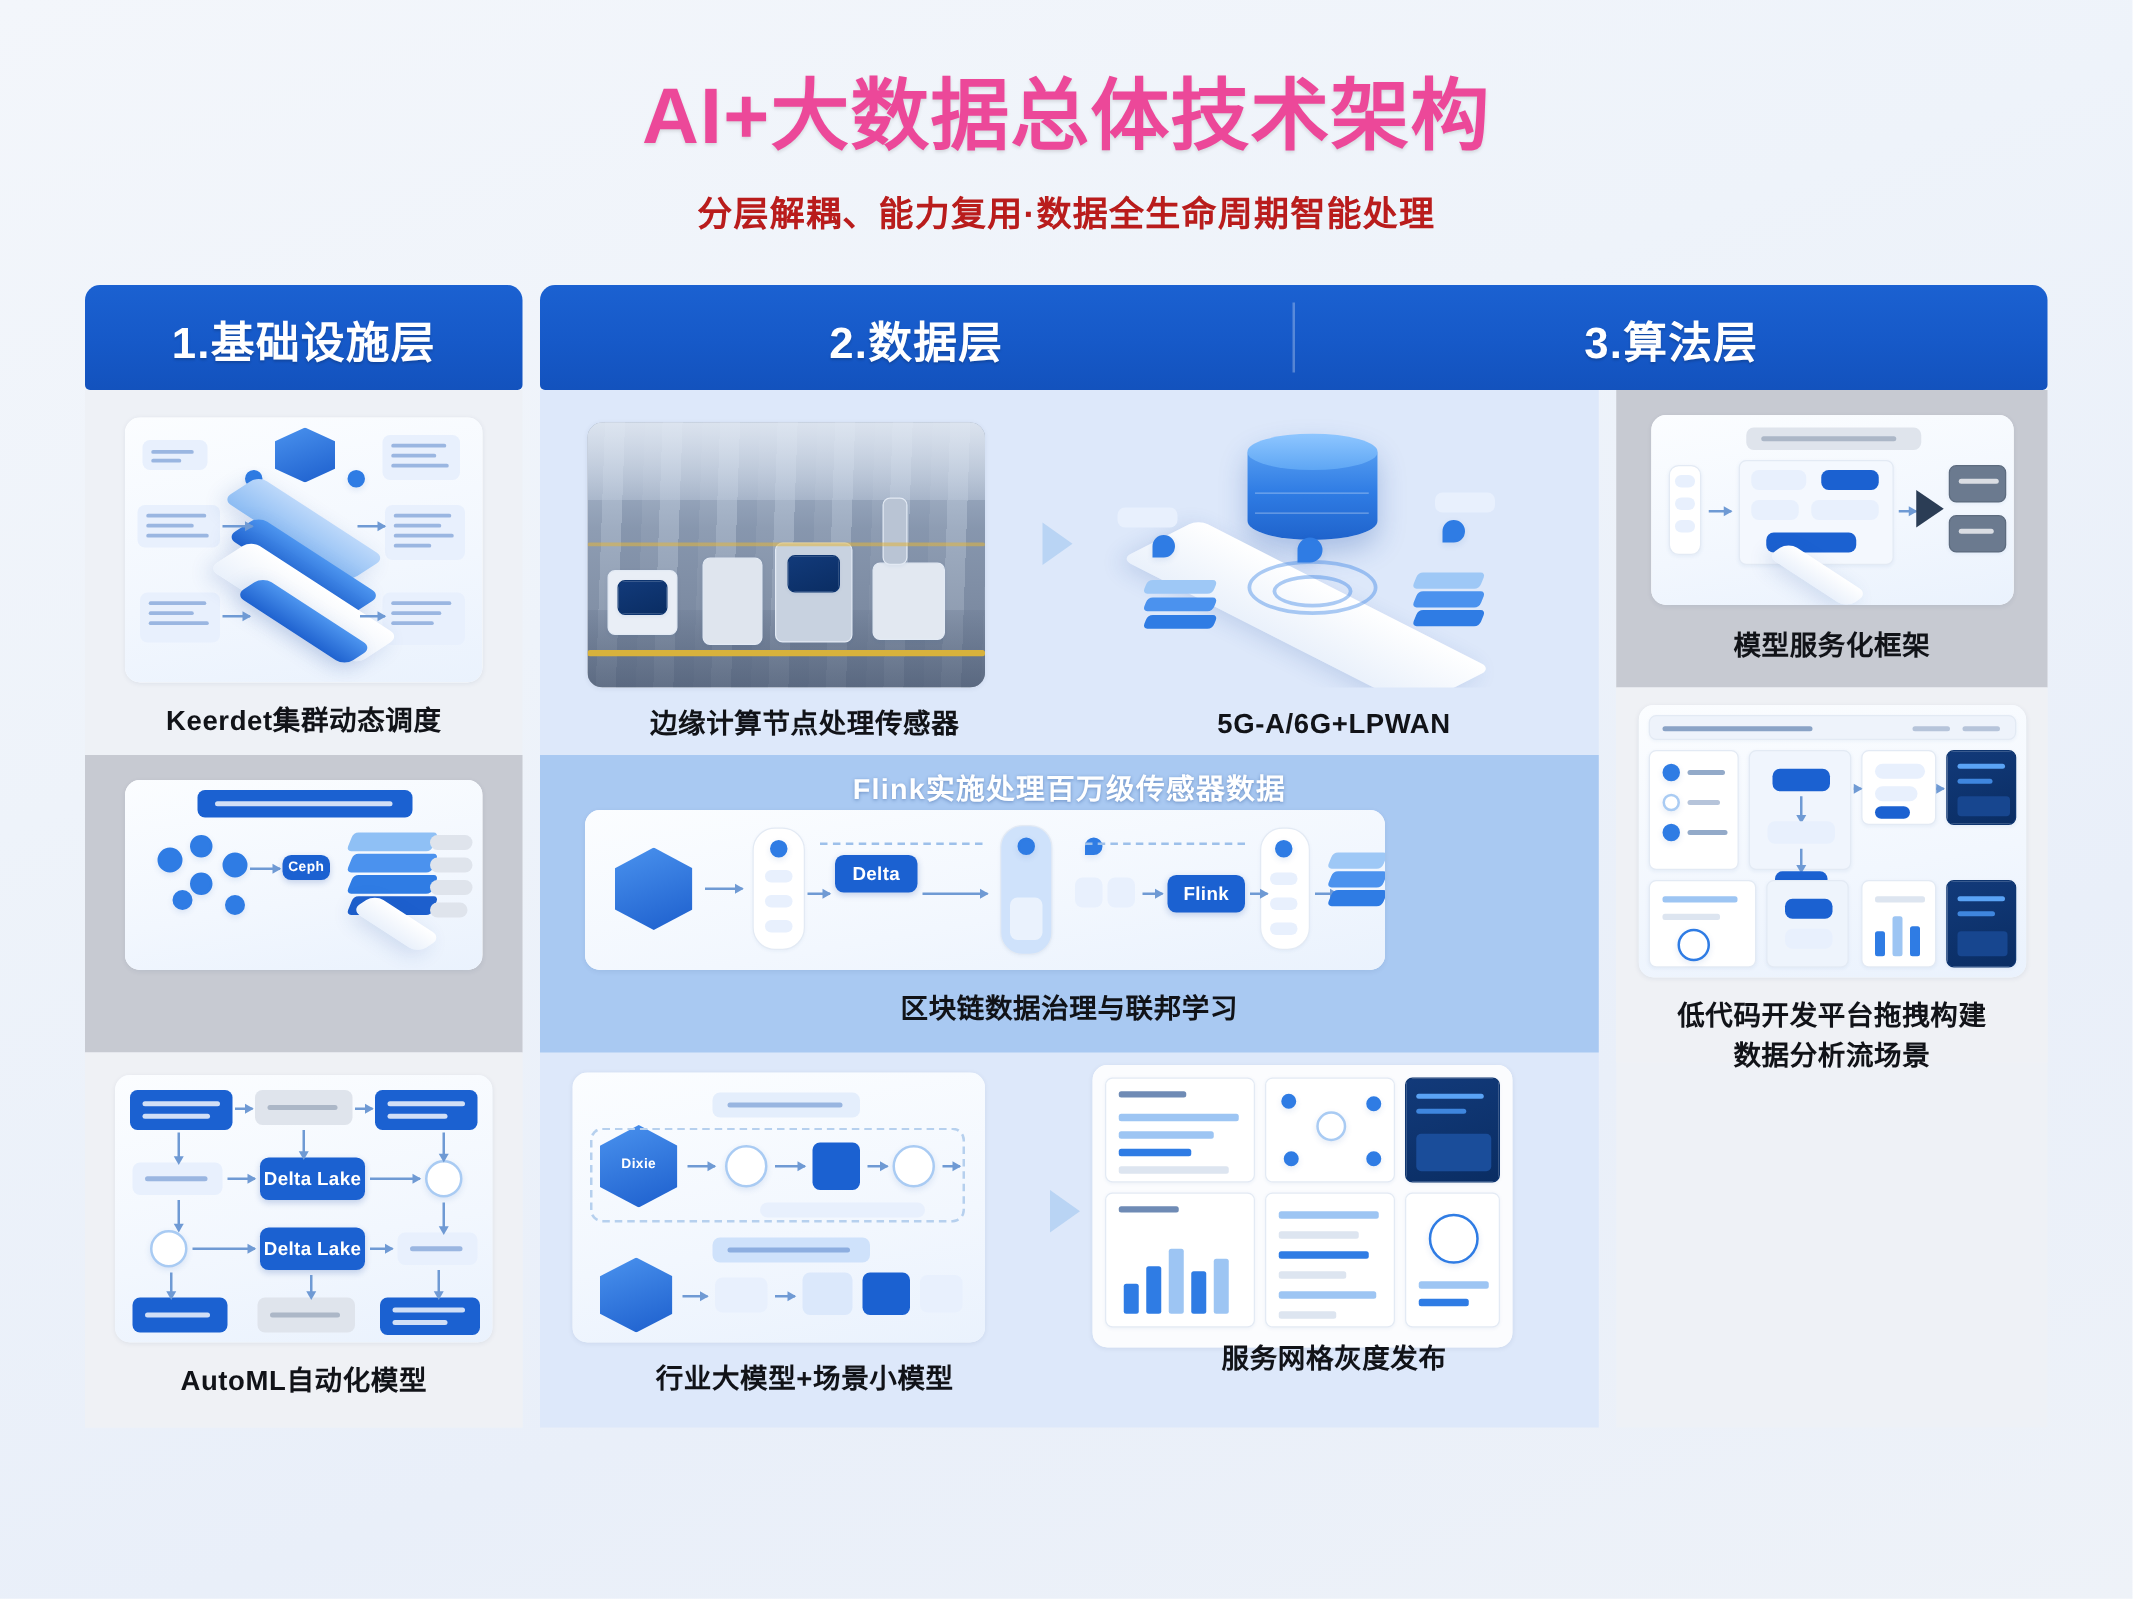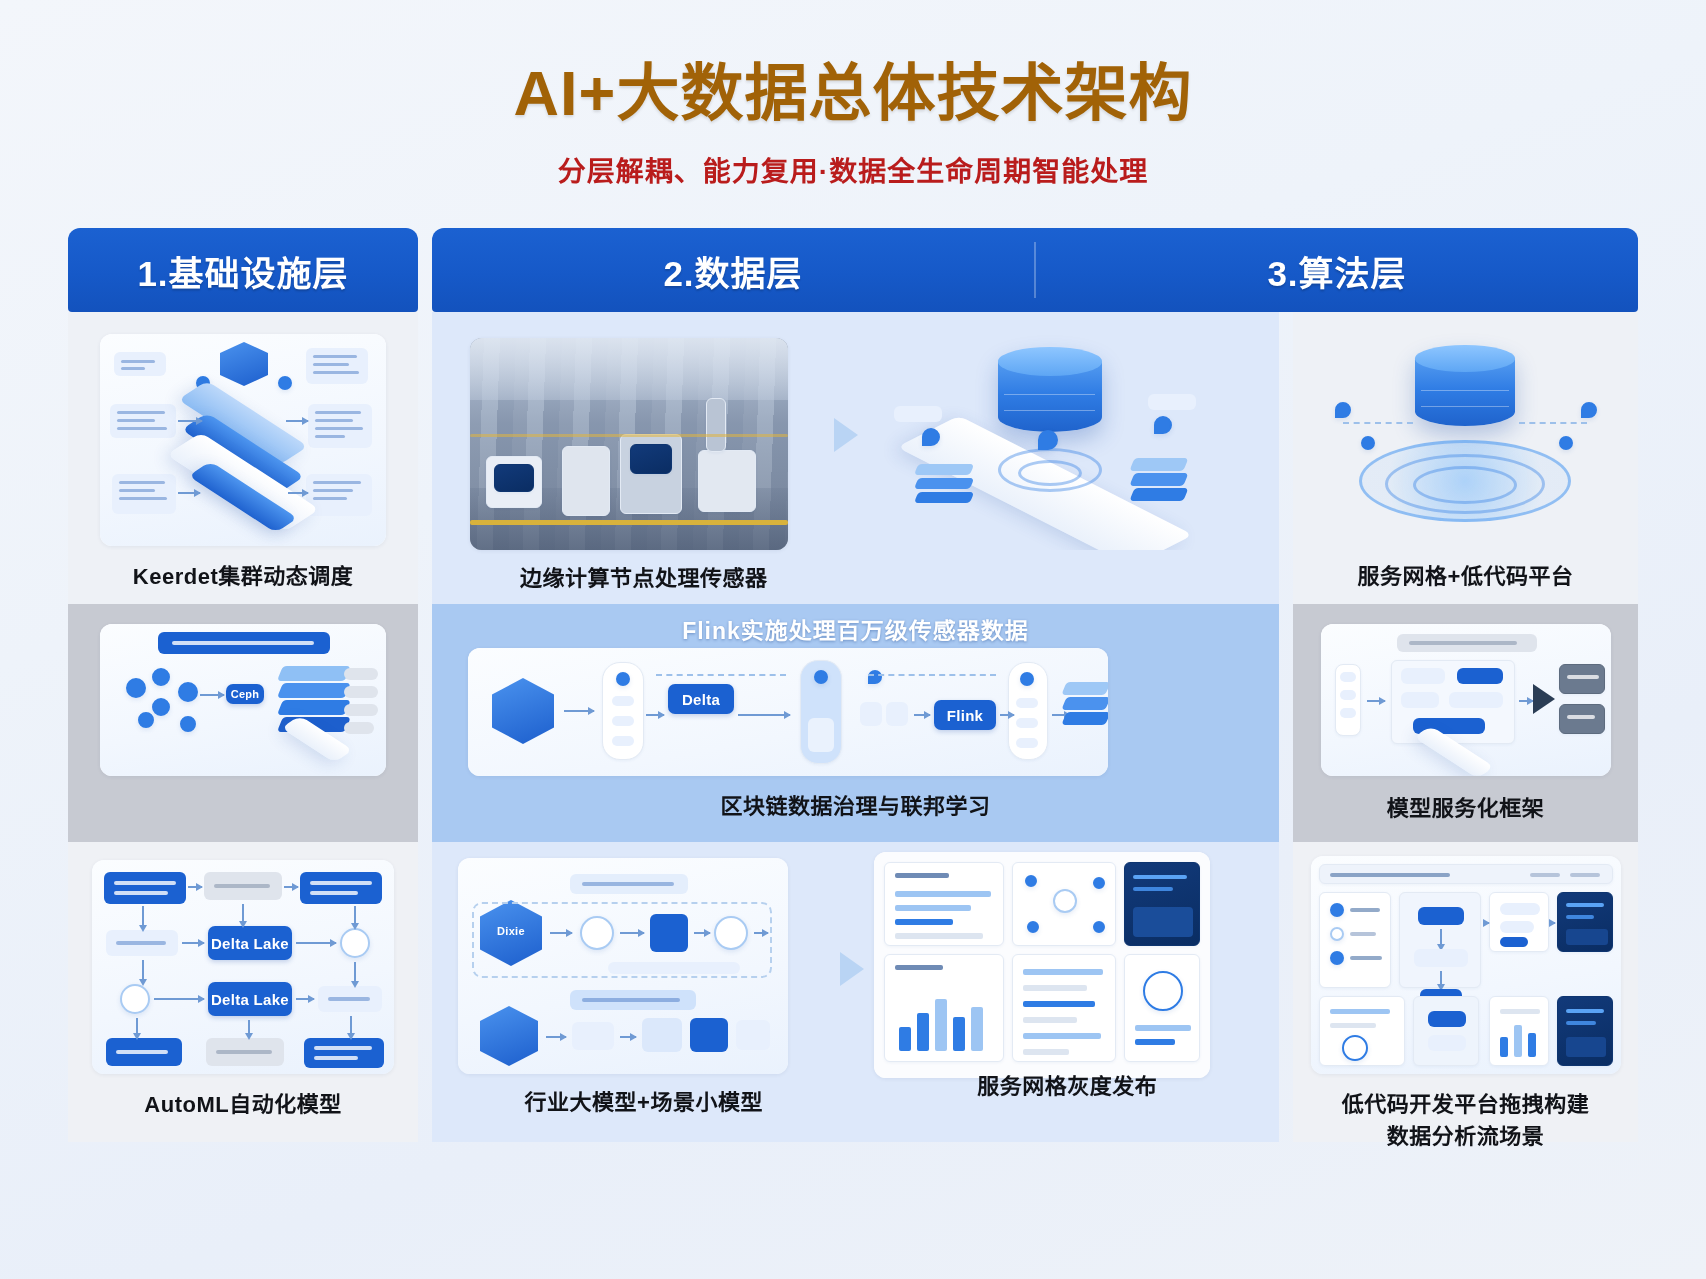--- a/index.html
+++ b/index.html
@@ -23,21 +23,21 @@
   }
 
   
   .header {
     text-align: center;
     padding-top: 58px;
   }
   .main-title {
     font-size: 63px;
     font-weight: 900;
-    color: #a16207;
+    color: #ec4899;
     letter-spacing: 1px;
     line-height: 1.12;
     text-shadow: 0 2px 3px rgba(0,0,0,0.12);
   }
   .sub-title {
     margin-top: 20px;
     font-size: 28px;
     font-weight: 700;
     color: #b91c1c;
     letter-spacing: 1px;
@@ -561,20 +561,21 @@
                   <i style="top:15px;background:#4b92ee;"></i>
                   <i style="top:30px;background:#2f7ce4;"></i>
                 </div>
                 <div class="node blue" style="left:42px; top:96px; width:18px; height:18px; border-radius:50% 50% 50% 0;"></div>
                 <div class="node blue" style="left:274px; top:84px; width:18px; height:18px; border-radius:50% 50% 50% 0;"></div>
                 <div class="node blue" style="left:158px; top:98px; width:20px; height:20px; border-radius:50% 50% 50% 0;"></div>
                 <div class="chip" style="left:14px; top:74px; width:48px; height:16px;"></div>
                 <div class="chip" style="left:268px; top:62px; width:48px; height:16px;"></div>
               </div>
             </div>
+            <div class="caption" style="top:250px;">5G-A/6G+LPWAN</div>
           </div>
         </div>
       </div>
 
       <div class="band r2">
         <div class="banner-text" style="top:8px;">Flink实施处理百万级传感器数据</div>
         <div class="card" style="left:36px; top:44px; width:640px; height:128px; background:#f7fafe;">
           <div class="ill">
             <div class="hexblue" style="left:24px; top:30px; width:62px; height:66px;"></div>
             <div class="arw" style="left:96px; top:62px; width:30px;"></div>
@@ -703,40 +704,20 @@
               </div>
             </div>
             <div class="caption" style="top:228px;">服务网格灰度发布</div>
           </div>
         </div>
       </div>
     </div>
 
     <div class="col c4">
 
-      <div class="band r1">
-        <div class="card" style="left:20px; top:20px; width:305px; height:216px; background:transparent; box-shadow:none;">
-          <div class="ill" style="background:transparent;">
-            <div class="cyl" style="left:102px; top:14px; width:100px; height:80px;">
-              <div class="seam" style="top:44px;"></div>
-              <div class="seam" style="top:60px;"></div>
-            </div>
-            <div class="ring fill" style="left:46px; top:108px; width:212px; height:82px;"></div>
-            <div class="ring" style="left:72px; top:122px; width:160px; height:60px;"></div>
-            <div class="ring" style="left:100px; top:134px; width:104px; height:38px;"></div>
-            <div class="node blue" style="left:22px; top:70px; width:16px; height:16px; border-radius:50% 50% 50% 0;"></div>
-            <div class="node blue" style="left:268px; top:70px; width:16px; height:16px; border-radius:50% 50% 50% 0;"></div>
-            <div class="node blue" style="left:246px; top:104px; width:14px; height:14px;"></div>
-            <div class="node blue" style="left:48px; top:104px; width:14px; height:14px;"></div>
-            <div class="dashline" style="left:30px; top:90px; width:70px; border-top-color:#9dc0ea;"></div>
-            <div class="dashline" style="left:206px; top:90px; width:68px;"></div>
-          </div>
-        </div>
-        <div class="caption" style="top:248px;">服务网格+低代码平台</div>
-      </div>
 
       <div class="band r2">
         <div class="card" style="left:28px; top:20px; width:290px; height:152px;">
           <div class="ill">
             <div class="chip grey" style="left:76px; top:10px; width:140px; height:18px;">
               <div class="chip-line" style="left:12px;top:7px;width:108px;height:4px;"></div>
             </div>
             <div class="panel" style="left:14px; top:40px; width:26px; height:72px; border-radius:8px;"></div>
             <div class="chip" style="left:19px; top:48px; width:16px; height:10px;"></div>
             <div class="chip" style="left:19px; top:66px; width:16px; height:10px;"></div>

